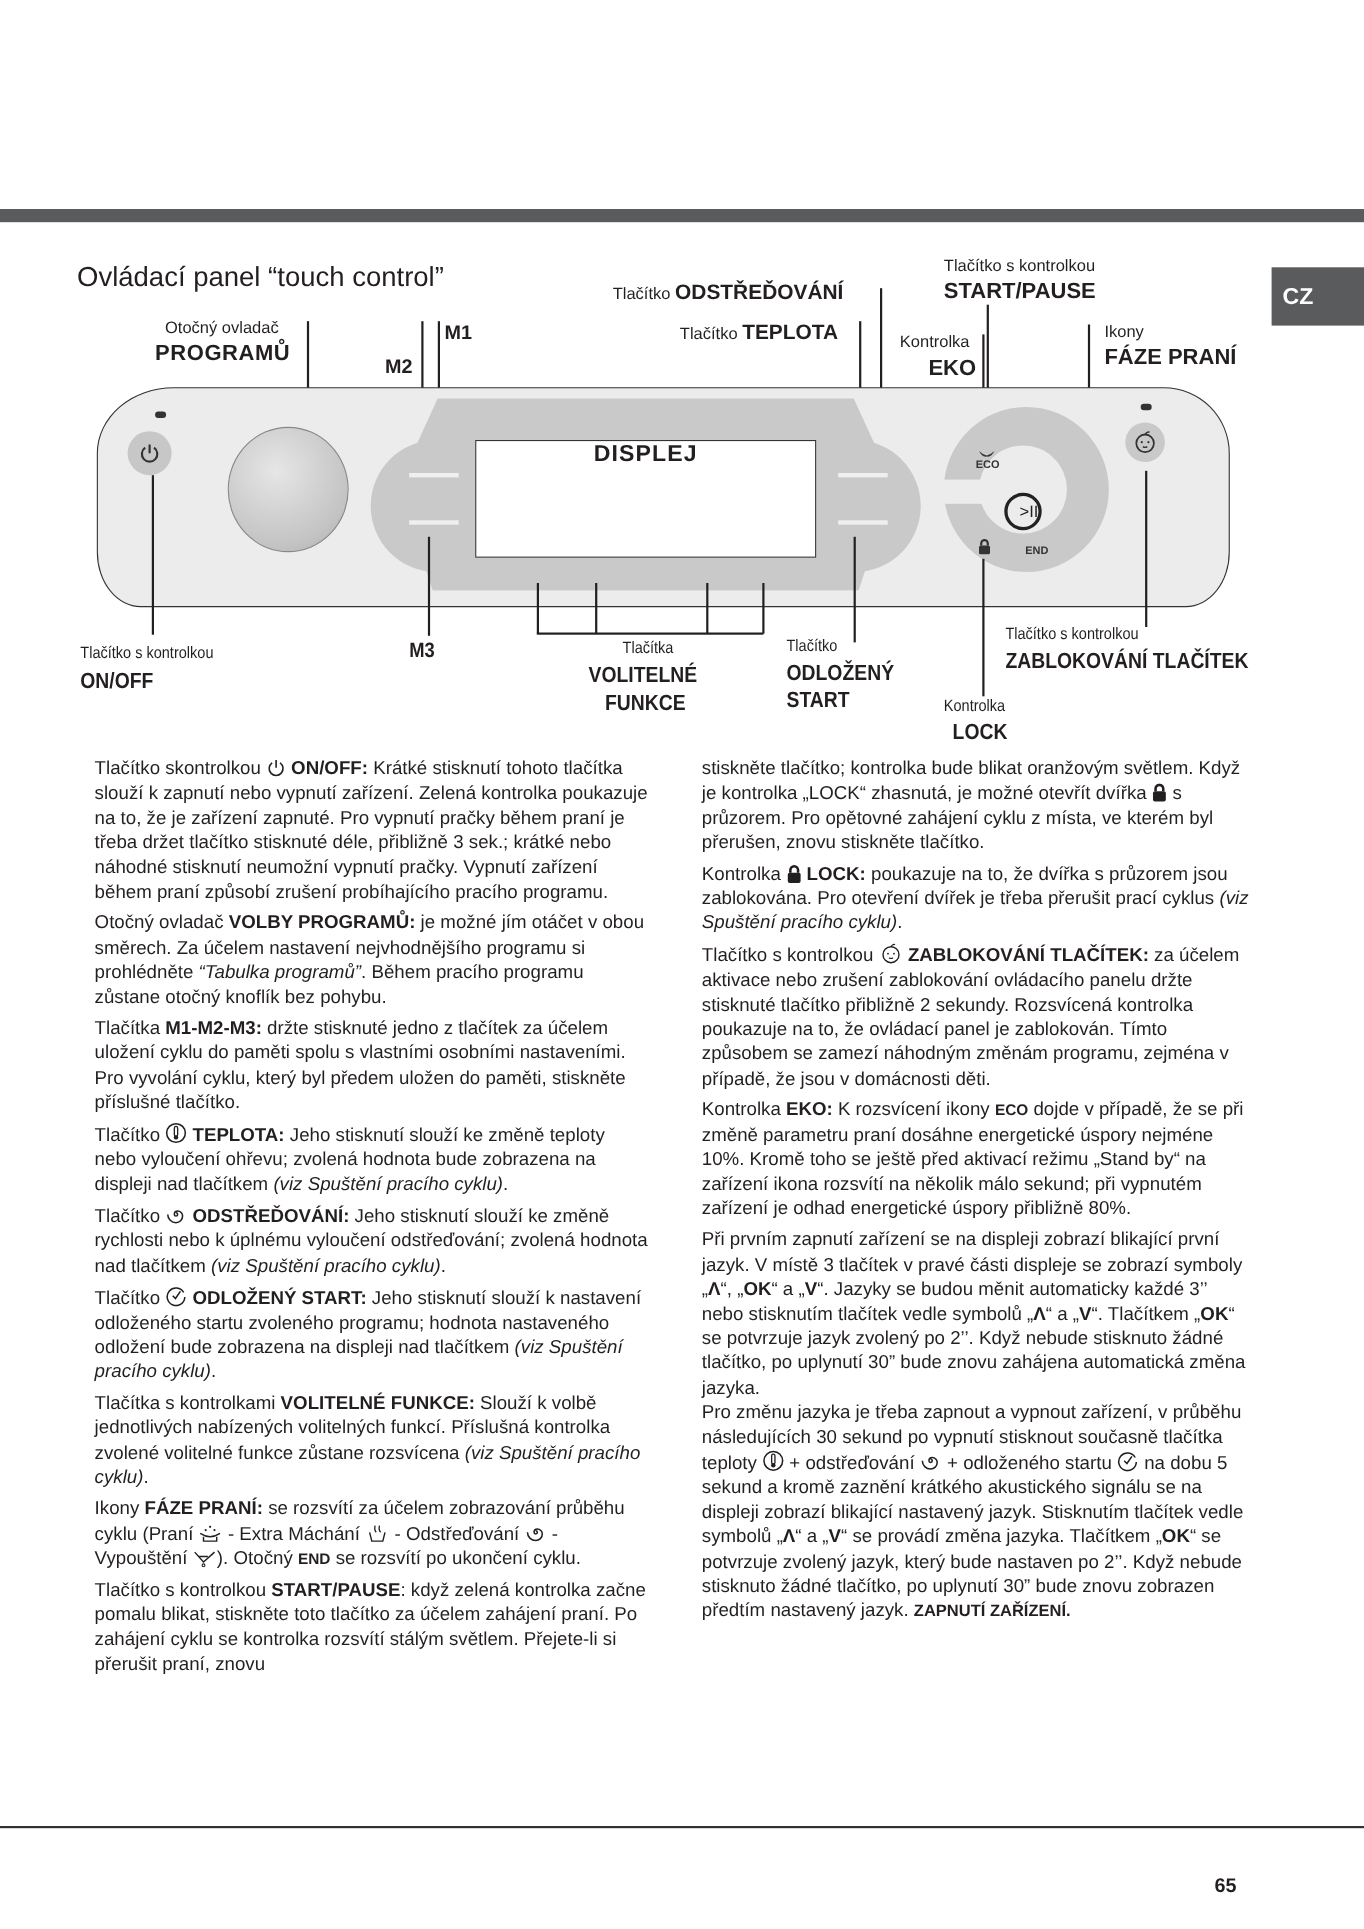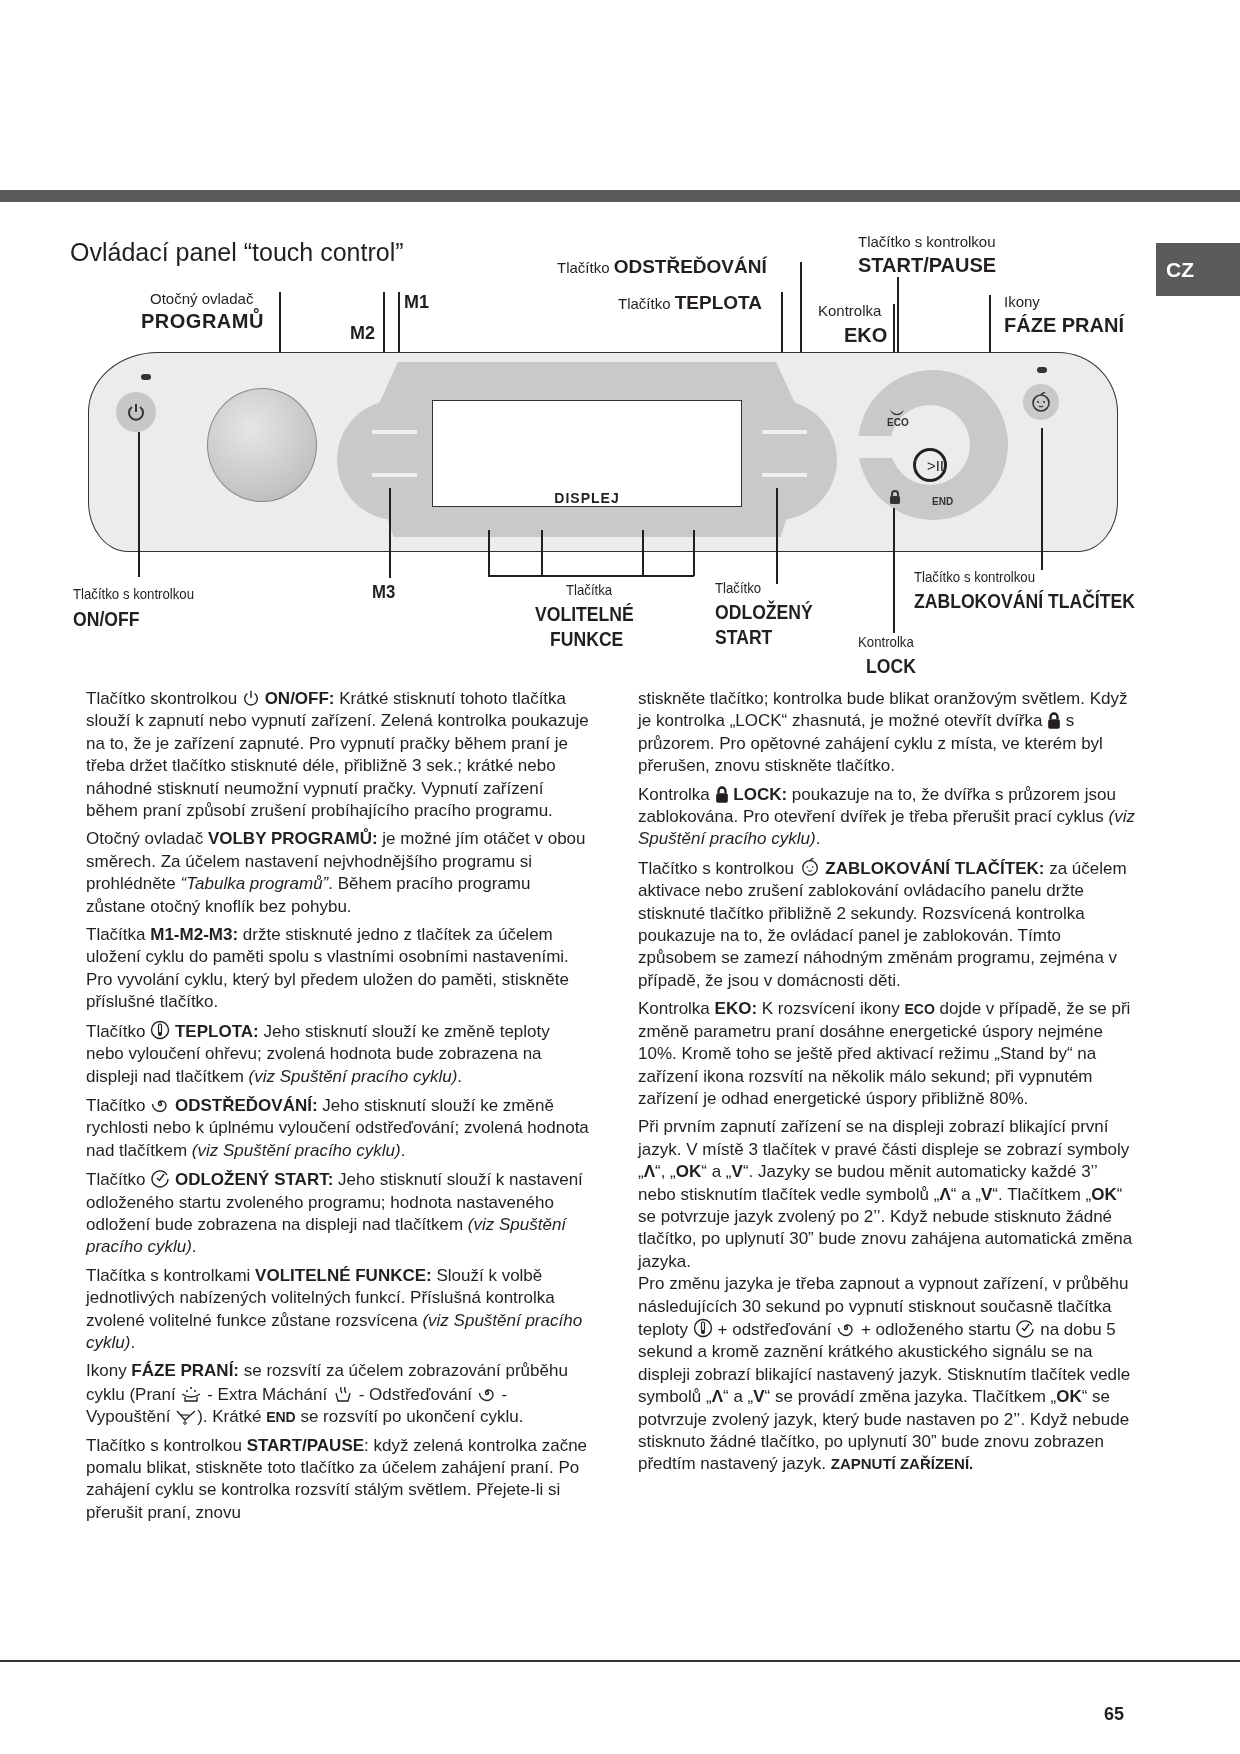--- a/index.html
+++ b/index.html
@@ -14,21 +14,21 @@
   .line { position:absolute; background:#231f20; width:1.5px; }
   .hline { position:absolute; background:#231f20; height:1.5px; }
 
   
   .panel { position:absolute; left:88px; top:352px; width:1030px; height:200px; background:#ececec; border:1.5px solid #333; border-radius:70px 60px 40px 40px / 60px 60px 50px 50px; box-sizing:border-box; }
   .led { position:absolute; width:10px; height:6px; border-radius:3px; background:#333; }
   .onoff-btn { position:absolute; left:116px; top:392px; width:40px; height:40px; border-radius:50%; background:#c7c7c7; display:flex; align-items:center; justify-content:center; }
   .knob { position:absolute; left:207px; top:388px; width:108px; height:112px; border-radius:50%; background:radial-gradient(circle at 40% 35%, #e6e6e6, #c3c3c3 70%, #aaa); border:1px solid #888; }
   .display-surround { position:absolute; left:362px; top:362px; width:450px; height:175px; background:#c9c9c9; clip-path:polygon(8% 0,92% 0,100% 45%,93% 100%,7% 100%,0 45%); }
   .display-surround2 { position:absolute; left:337px; top:400px; width:500px; height:120px; background:#c9c9c9; border-radius:60px; }
-  .screen { position:absolute; left:432px; top:400px; width:310px; height:107px; background:#fff; border:1.5px solid #333; box-sizing:border-box; display:flex; align-items:flex-end; justify-content:center; font-weight:bold; font-size:14px; letter-spacing:1px; }
+  .screen { position:absolute; left:432px; top:400px; width:310px; height:107px; background:#fff; border:1.5px solid #333; box-sizing:border-box; display:flex; align-items:flex-start; justify-content:center; font-weight:bold; font-size:21px; letter-spacing:1px; }
   .memstrip { position:absolute; height:4px; background:#efefef; }
   .dial { position:absolute; left:858px; top:370px; width:150px; height:150px; border-radius:50%; background:#c9c9c9; }
   .dial-gap { position:absolute; left:852px; top:436px; width:60px; height:22px; background:#ececec; }
   .dial-inner { position:absolute; left:890px; top:405px; width:80px; height:80px; border-radius:50%; background:#ececec; }
   .play-btn { position:absolute; left:913px; top:448px; width:34px; height:34px; border-radius:50%; border:3px solid #222; box-sizing:border-box; display:flex; align-items:center; justify-content:flex-end; font-size:15px; font-weight:normal; background:#ececec; }
   .eco-txt { position:absolute; left:887px; top:410px; font-size:10px; font-weight:bold; color:#333; }
   .end-txt { position:absolute; left:932px; top:496px; font-size:10px; font-weight:bold; color:#333; }
   .lock-ico { position:absolute; left:889px; top:490px; }
   .baby-btn { position:absolute; left:1023px; top:384px; width:36px; height:36px; border-radius:50%; background:#c9c9c9; display:flex; align-items:center; justify-content:center; }
 
@@ -206,21 +206,21 @@
         <circle cx="15" cy="6" r="1" fill="#231f20"></circle>
       </svg><span> - Extra Máchání </span><svg class="ico-inline" width="22" height="18" viewBox="0 0 22 18">
         <path d="M4 8 L6 16 L16 16 L18 8" fill="none" stroke="#231f20" stroke-width="1.3"></path>
         <path d="M9 2 Q8 6 10 8 M13 2 Q12 6 14 8" fill="none" stroke="#231f20" stroke-width="1.2"></path>
       </svg><span> - Odstřeďování </span><svg class="ico-inline" width="20" height="20" viewBox="0 0 20 20">
         <path d="M10 10 m0 -1.5 a1.5 1.5 0 1 1 -1.5 1.5 a3 3 0 0 1 3 -3 a4.5 4.5 0 0 1 4.5 4.5 a6 6 0 0 1 -6 6 a7.5 7.5 0 0 1 -7.5 -7.5" fill="none" stroke="#231f20" stroke-width="1.4"></path>
       </svg><span> - Vypouštění </span><svg class="ico-inline" width="22" height="18" viewBox="0 0 22 18">
         <path d="M2 4 L10 13 L20 4" fill="none" stroke="#231f20" stroke-width="1.3"></path>
         <path d="M6 8 L14 8" fill="none" stroke="#231f20" stroke-width="1.2"></path>
         <circle cx="10" cy="16" r="1.3" fill="none" stroke="#231f20" stroke-width="1"></circle>
-      </svg><span>). Krátké </span><span class="smallcaps">END</span><span> se rozsvítí po ukončení cyklu.</span>
+      </svg><span>). Otočný </span><span class="smallcaps">END</span><span> se rozsvítí po ukončení cyklu.</span>
   </p>
   <p>
     <span>Tlačítko s kontrolkou </span><b>START/PAUSE</b><span>: když zelená kontrolka začne pomalu blikat, stiskněte toto tlačítko za účelem zahájení praní. Po zahájení cyklu se kontrolka rozsvítí stálým světlem. Přejete-li si přerušit praní, znovu</span>
   </p>
 </div>
 
 <div class="col right">
   <p>
     <span>stiskněte tlačítko; kontrolka bude blikat  oranžovým světlem. Když je kontrolka „LOCK“ zhasnutá, je možné otevřít dvířka </span><svg class="ico-inline" width="14" height="17" viewBox="0 0 12 14">
         <path d="M3 6 V4 A3 3 0 0 1 9 4 V6" fill="none" stroke="#231f20" stroke-width="2"></path>

